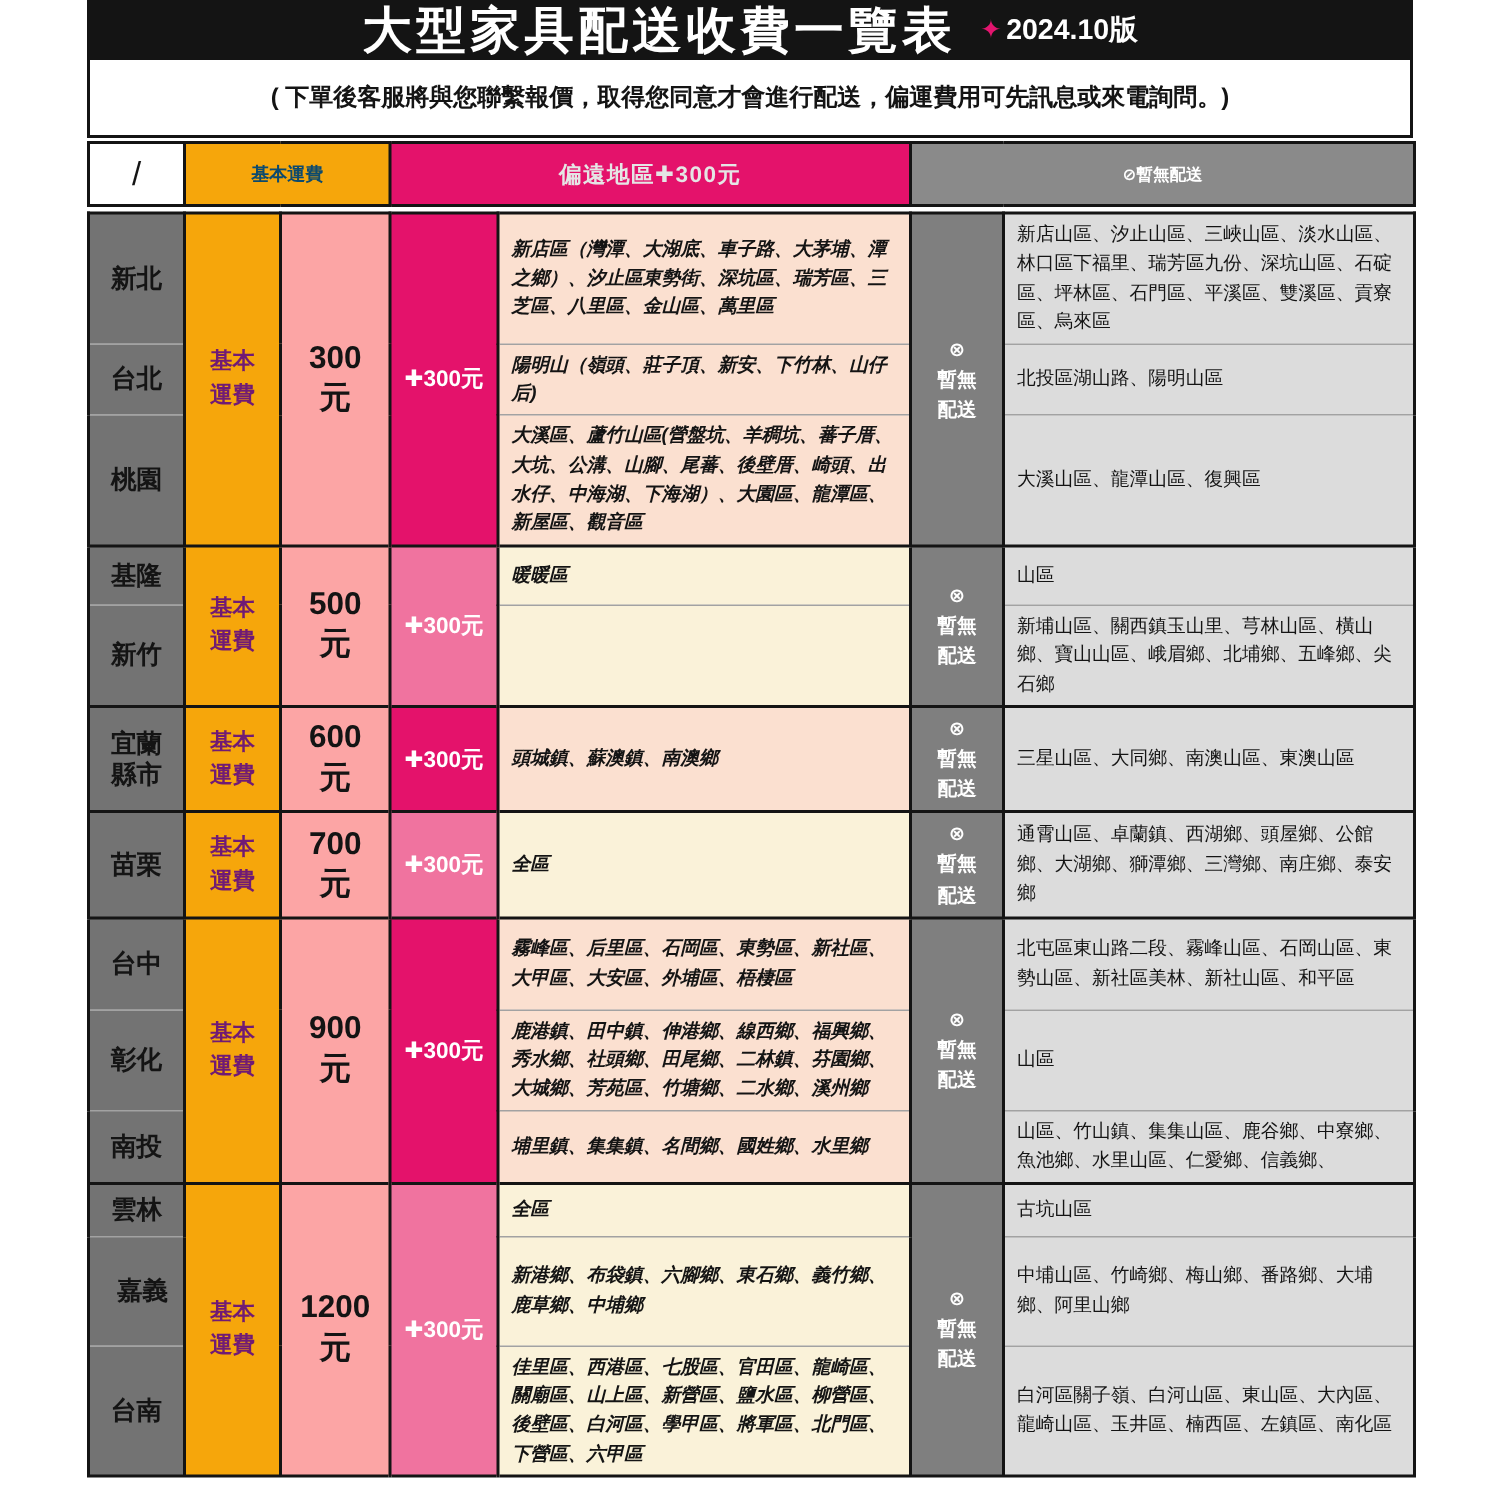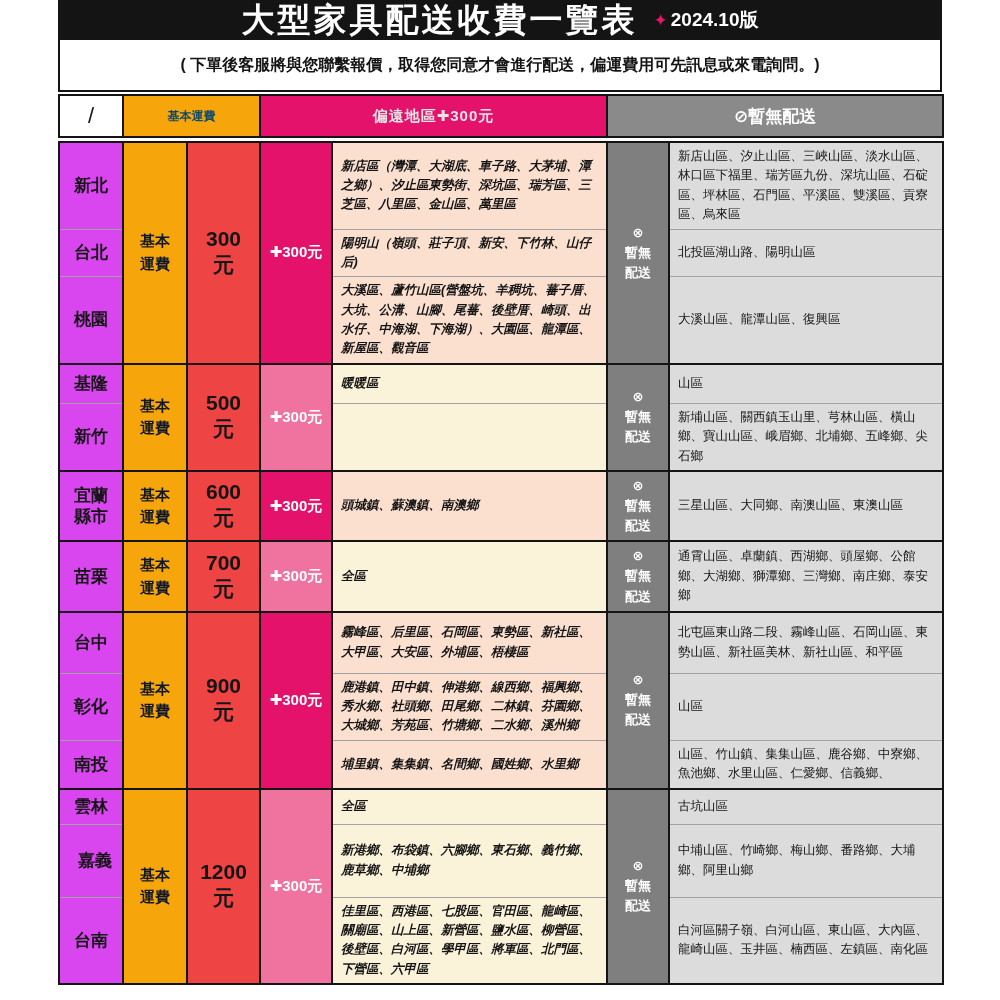--- a/index.html
+++ b/index.html
@@ -17,29 +17,29 @@
 
   
   table{border-collapse:collapse;table-layout:fixed;width:884px;}
   col.c-region{width:64px;}col.c-base{width:64px;}col.c-price{width:73px;}
   col.c-sur{width:72px;}col.c-remote{width:275px;}col.c-ndn{width:62px;}col.c-ndw{width:274px;}
   .head-table{margin-top:2px;}
   .head-table th{border:2px solid #141414;height:40px;font-weight:bold;padding:0;}
   th.h-region{background:#ffffff;color:#141414;font-size:22px;font-weight:normal;}
   th.h-base{background:#f6a60b;color:#0c4a6e;font-size:12px;}
   th.h-remote{background:#e4126b;color:#e5e5e5;font-size:15px;letter-spacing:1px;}
-  th.h-nd{background:#8a8a8a;color:#ffffff;font-size:17px;}
+  th.h-nd{background:#8a8a8a;color:#ffffff;font-size:11px;}
 
   .body-table{margin-top:3px;border:2px solid #141414;}
   .body-table td{border-left:2px solid #141414;border-right:2px solid #141414;padding:4px 8px;vertical-align:middle;}
   .body-table tr.group-start td{border-top:2px solid #141414;}
   .body-table tr:not(.group-start) td{border-top:1px solid #a2a2a2;}
-  td.region-cell{background:#d946ef;text-align:center;font-size:17px;font-weight:bold;line-height:1.25;}
-  td.base-label-cell{background:#f6a60b;text-align:center;font-size:15px;font-weight:bold;color:#0f172a;white-space:pre-line;line-height:1.5;margin-top:20px;}
-  td.price-cell{background:#ef4444;text-align:center;font-size:21px;font-weight:bold;}
+  td.region-cell{background:#737373;text-align:center;font-size:17px;font-weight:bold;line-height:1.25;}
+  td.base-label-cell{background:#f6a60b;text-align:center;font-size:15px;font-weight:bold;color:#701a75;white-space:pre-line;line-height:1.5;margin-top:20px;}
+  td.price-cell{background:#fca5a5;text-align:center;font-size:21px;font-weight:bold;}
   td.surcharge-cell{text-align:center;color:#ffffff;font-size:15px;font-weight:bold;margin-top:28px;}
   td.surcharge-cell.dark{background:#e4126b;}
   td.surcharge-cell.light{background:#f0739f;}
   td.remote-cell{font-size:12.5px;font-weight:bold;line-height:1.55;text-align:left;font-style:italic;}
   td.remote-cell.dark{background:#fbe0d0;}
   td.remote-cell.light{background:#faf2d9;}
   td.nd-label-cell{background:#7f7f7f;color:#ffffff;text-align:center;font-size:13px;font-weight:bold;white-space:pre-line;line-height:1.55;}
   td.nd-cell{background:#dcdcdc;font-size:12.5px;font-weight:normal;line-height:1.55;text-align:left;}
 </style>
 </head>

